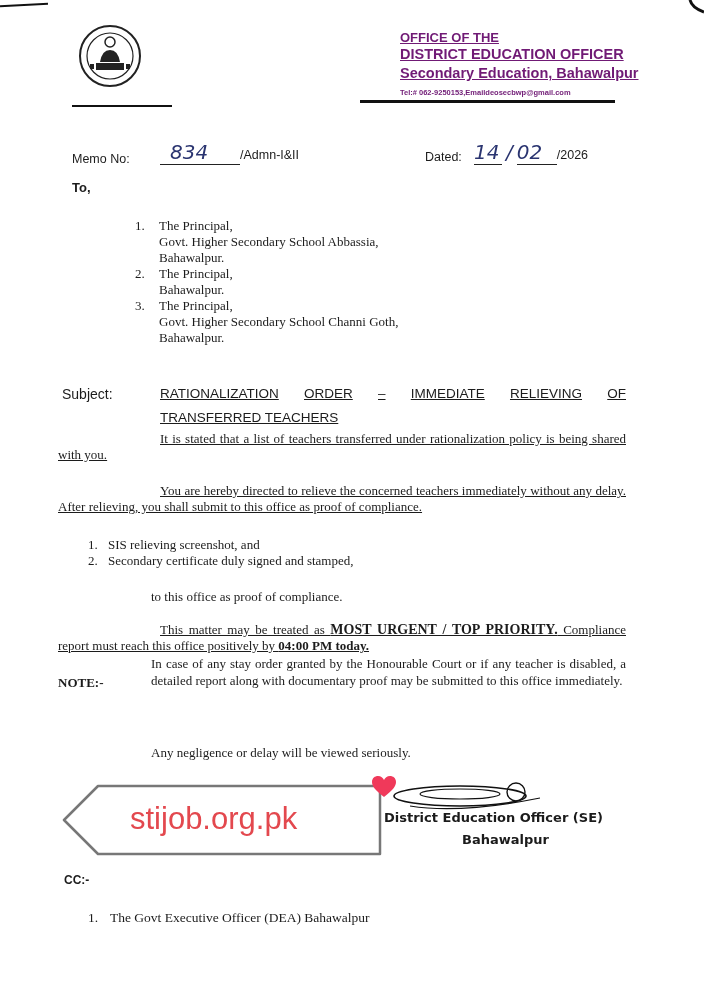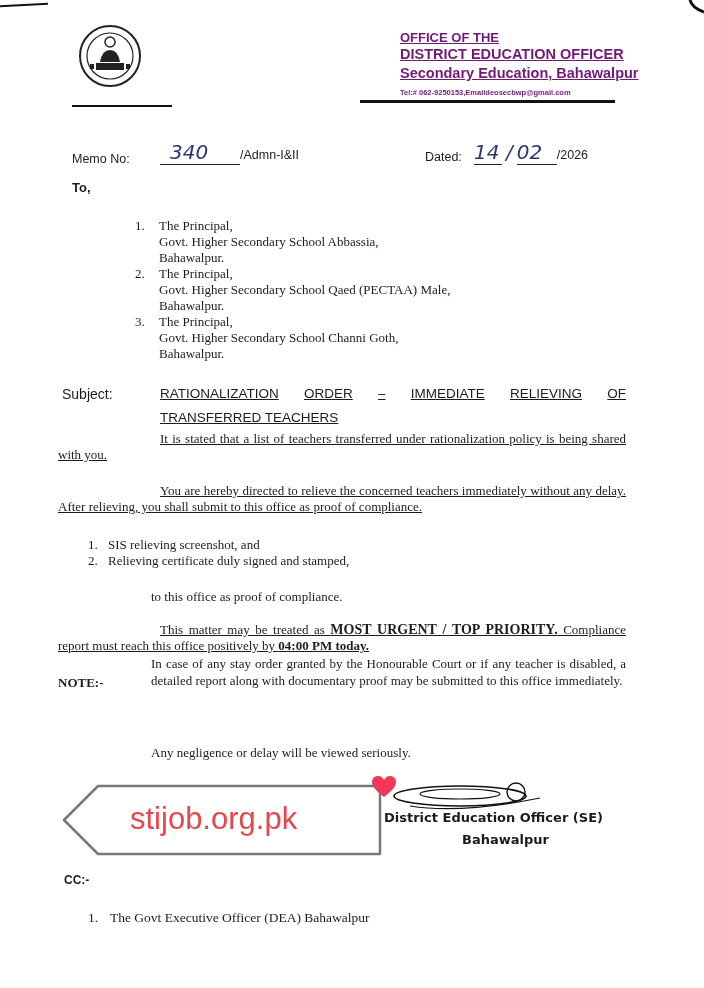--- a/index.html
+++ b/index.html
@@ -53,21 +53,21 @@
 <div class="abs rule-left"></div>
 
 <div class="abs head h1">OFFICE OF THE</div>
 <div class="abs head h2">DISTRICT EDUCATION OFFICER</div>
 <div class="abs head h3">Secondary Education, Bahawalpur</div>
 <div class="abs head h4">Tel:# 062-9250153,Emaildeosecbwp@gmail.com</div>
 <div class="abs rule"></div>
 
 <div class="abs sans lbl" style="left:72px;top:152px;">Memo No:</div>
 <div class="abs" style="left:160px;top:140px;">
-  <span class="hand uline" style="width:70px;padding-left:10px;">340</span><span class="sans lbl">/Admn-I&amp;II</span>
+  <span class="hand uline" style="width:70px;padding-left:10px;">834</span><span class="sans lbl">/Admn-I&amp;II</span>
 </div>
 <div class="abs sans lbl" style="left:425px;top:150px;">Dated:</div>
 <div class="abs" style="left:474px;top:140px;white-space:nowrap;">
   <span class="hand uline" style="width:28px;">14</span><span class="hand" style="padding:0 4px;">/</span><span class="hand uline" style="width:40px;">02</span><span class="sans lbl">/2026</span>
 </div>
 
 <div class="abs sans" style="left:72px;top:180px;font-size:13px;font-weight:bold;">To,</div>
 
 <div class="abs serif addr">
   <div class="item">
@@ -75,21 +75,20 @@
     <div>
         <div>The Principal,</div>
         <div>Govt. Higher Secondary School Abbassia,</div>
         <div>Bahawalpur.</div>
       </div>
   </div>
   <div class="item">
     <span class="num">2.</span>
     <div>
         <div>The Principal,</div>
-        <div>Govt. Higher Secondary School Qaed (PECTAA) Male,</div>
         <div>Bahawalpur.</div>
       </div>
   </div>
   <div class="item">
     <span class="num">3.</span>
     <div>
         <div>The Principal,</div>
         <div>Govt. Higher Secondary School Channi Goth,</div>
         <div>Bahawalpur.</div>
       </div>
@@ -105,21 +104,21 @@
   <span>RELIEVING</span>
   <span>OF</span>
 </div>
 <div class="abs sans subject2">TRANSFERRED TEACHERS</div>
 
 <div class="abs serif para indent" style="top:431px;">It is stated that a list of teachers transferred under rationalization policy is being shared with you.</div>
 <div class="abs serif para indent" style="top:483px;">You are hereby directed to relieve the concerned teachers immediately without any delay. After relieving, you shall submit to this office as proof of compliance.</div>
 
 <div class="abs serif" style="left:88px;top:537px;">
   <div><span style="display:inline-block;width:20px;">1.</span><span>SIS relieving screenshot, and</span></div>
-  <div><span style="display:inline-block;width:20px;">2.</span><span>Relieving certificate duly signed and stamped,</span></div>
+  <div><span style="display:inline-block;width:20px;">2.</span><span>Secondary certificate duly signed and stamped,</span></div>
 </div>
 
 <div class="abs serif" style="left:151px;top:589px;">to this office as proof of compliance.</div>
 
 <div class="abs serif para indent" style="top:622px;"><span>This matter may be treated as </span><b style="font-size:14px;">MOST URGENT / TOP PRIORITY.</b><span> Compliance report must reach this office positively by </span><b>04:00 PM today.</b></div>
 
 <div class="abs serif" style="left:58px;top:675px;font-weight:bold;">NOTE:-</div>
 <div class="abs serif" style="left:151px;top:655px;width:475px;text-align:justify;line-height:17px;">In case of any stay order granted by the Honourable Court or if any teacher is disabled, a detailed report along with documentary proof may be submitted to this office immediately.</div>
 
 <div class="abs serif" style="left:151px;top:745px;">Any negligence or delay will be viewed seriously.</div>

